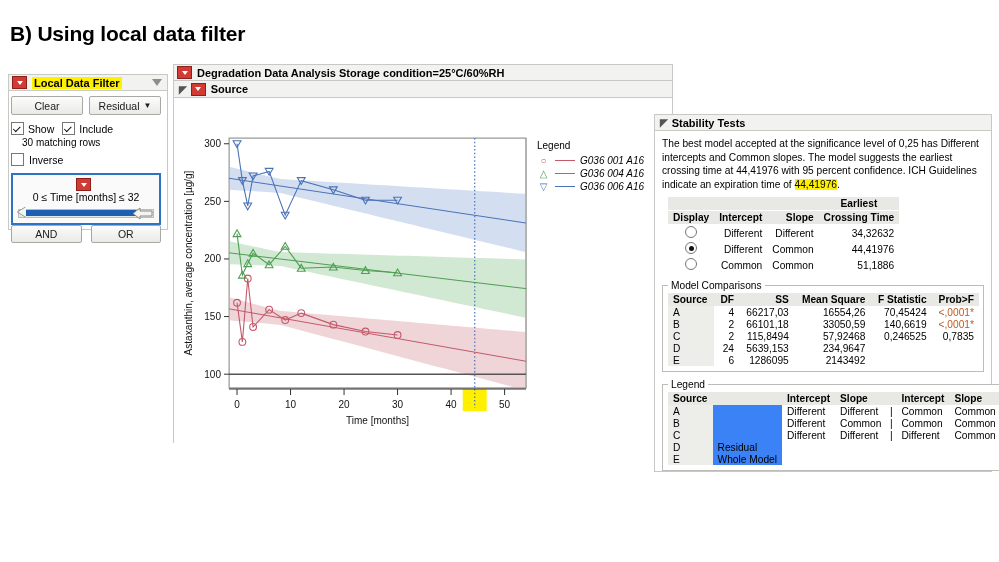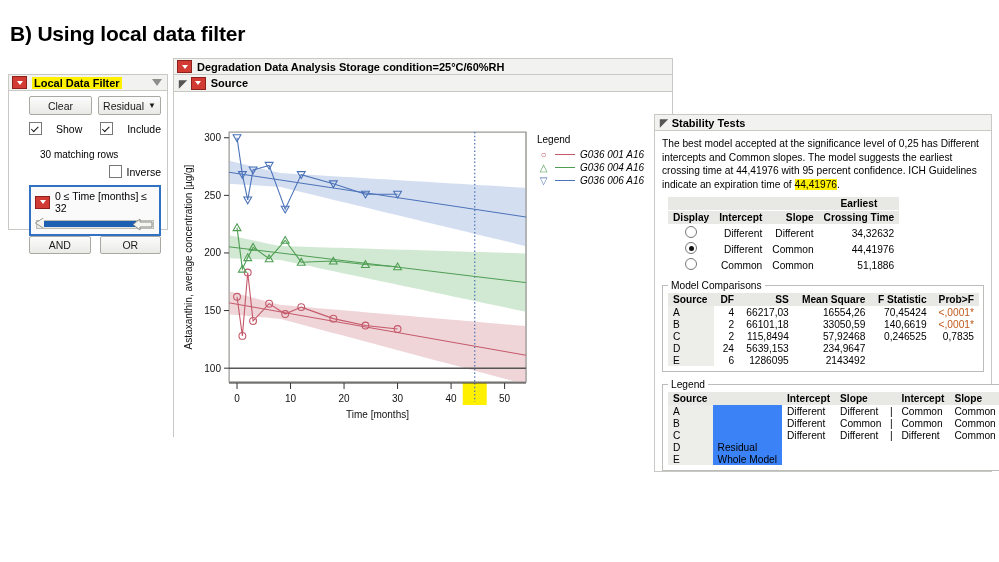--- a/index.html
+++ b/index.html
@@ -35,65 +35,65 @@
   .open-tri{
     font-size:10px;color:#555;margin:0 4px 0 2px;
   }
 
   
   #ldf{position:absolute;left:8px;top:74px;width:160px;}
   #ldf .hdr{background:#f2f2f0;}
   #ldf .hl{background:#fff000;padding:0 2px;}
   #ldf .body{
     border:1px solid #c8c8c4;border-top:none;background:#fff;
-    padding:5px 6px 8px 20px;box-sizing:border-box;height:139px;
+    padding:5px 6px 8px 2px;box-sizing:border-box;height:139px;
   }
   .btnrow{display:flex;gap:6px;margin-bottom:7px;}
   .jbtn{
     flex:1;height:17px;background:linear-gradient(#fcfcfc,#e9e9e6);
     border:1px solid #a9a9a4;border-radius:2px;
     font-size:10.5px;display:flex;align-items:center;justify-content:center;
     color:#1a1a1a;
   }
   .jbtn .cv{margin-left:4px;font-size:8px;}
-  .chkrow{display:flex;align-items:center;gap:4px;font-size:10.5px;margin-bottom:14px;justify-content:space-between;}
+  .chkrow{display:flex;align-items:center;gap:4px;font-size:10.5px;margin-bottom:2px;}
   .chk{
     width:11px;height:11px;border:1px solid #777;background:#fff;
     display:inline-flex;align-items:center;justify-content:center;flex:0 0 auto;
   }
   .chk.on::after{
     content:"";width:6px;height:3px;border-left:1.6px solid #111;border-bottom:1.6px solid #111;
     transform:rotate(-45deg) translate(0px,-1px);
   }
   .matchrow{font-size:10px;margin:2px 0 5px 11px;}
-  .invrow{display:flex;align-items:center;gap:5px;font-size:10.5px;margin-bottom:7px;justify-content:flex-end;}
+  .invrow{display:flex;align-items:center;gap:5px;font-size:10.5px;margin-bottom:7px;}
   .filterbox{
     border:2px solid #2f72c4;background:#fafafa;padding:3px 4px 4px 4px;box-sizing:border-box;
   }
-  .filterlbl{display:flex;align-items:center;font-size:10.5px;margin-bottom:3px;}
+  .filterlbl{display:flex;align-items:center;font-size:10.5px;margin-bottom:3px;flex-direction:column;}
   .slider{position:relative;height:13px;margin:0 1px;}
   .slider .track{
     position:absolute;left:0;right:0;top:3px;height:7px;background:#e6e6e2;border:1px solid #bdbdb8;
   }
   .slider .fill{
     position:absolute;left:7px;right:18px;top:4px;height:6px;background:#1d5fb0;
   }
   .slider .harrL{
     position:absolute;left:0;top:1px;width:0;height:0;
     border-top:5.5px solid transparent;border-bottom:5.5px solid transparent;border-right:8px solid #f4f4f1;
     filter:drop-shadow(0.5px 0 0 #8a8a86) drop-shadow(-0.5px 0 0 #8a8a86);
   }
   .slider .harrR{
     position:absolute;right:0;top:0px;width:22px;height:13px;
   }
   .andor{display:flex;gap:9px;}
   .andor .jbtn{height:16px;}
 
   
-  #report{position:absolute;left:173px;top:58px;width:500px;}
+  #report{position:absolute;left:173px;top:64px;width:500px;}
   #report .hdr1{background:#f2f2f0;}
   #report .hdr2{background:#f2f2f0;border-top:none;}
   #report .canvas{
     border:1px solid #c8c8c4;border-top:none;background:#fff;
     height:345px;position:relative;box-sizing:border-box;
   }
 
   
   #chart{position:absolute;left:0;top:0;width:498px;height:345px;}
   .axis-title{font-size:10px;fill:#111;}

